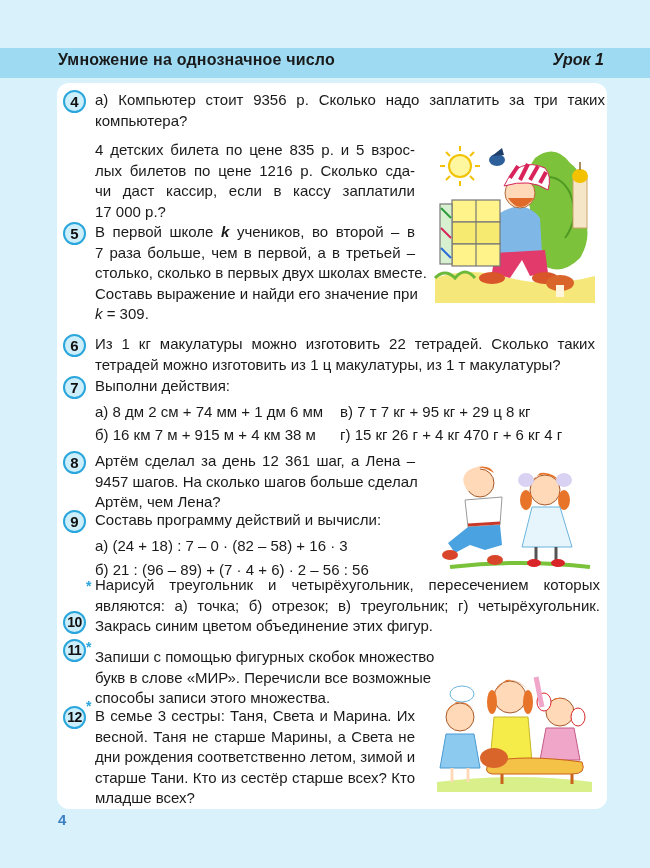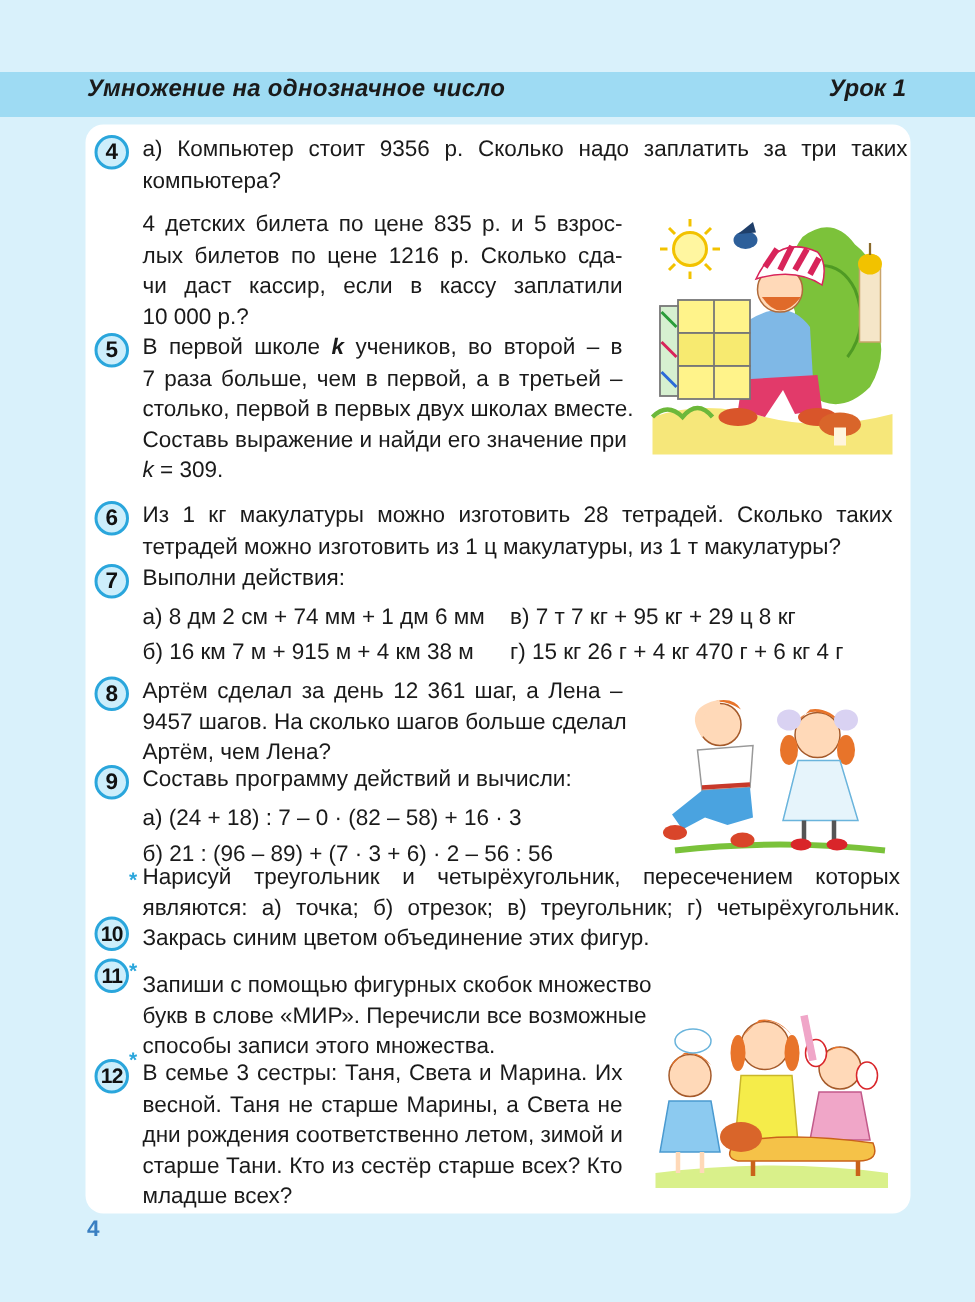--- a/index.html
+++ b/index.html
@@ -9,21 +9,21 @@
       font-family: "Liberation Sans", "DejaVu Sans", sans-serif;
       color: #1a1a1a;
       position: relative;
     }
     .header-band {
       position: absolute; left: 0; top: 48px; width: 650px; height: 30px;
       background: #9edbf3;
     }
     .header-title {
       position: absolute; left: 58px; top: 51px;
-      font-style: italic; font-weight: bold; font-size: 16px; color: #1a1a1a;
+      font-weight: bold; font-size: 16px; color: #1a1a1a;
       letter-spacing: 0.2px;
     }
     .header-lesson {
       position: absolute; right: 46px; top: 51px;
       font-style: italic; font-weight: bold; font-size: 16px; color: #1a1a1a;
     }
     .card {
       position: absolute; left: 57px; top: 83px; width: 550px; height: 726px;
       background: #ffffff; border-radius: 12px;
     }
@@ -61,39 +61,39 @@
 <div class="task">
   <div class="num" style="left:63px;top:90px;">4</div>
   <div class="txt" style="left:95px;top:90px;width:510px;">
     <span class="justify-line">а) Компьютер стоит 9356 р. Сколько надо заплатить за три таких</span>
     <span class="line">компьютера?</span>
   </div>
   <div class="txt" style="left:95px;top:140px;width:320px;">
     <span class="justify-line">4 детских билета по цене 835 р. и 5 взрос-</span>
     <span class="justify-line">лых билетов по цене 1216 р. Сколько сда-</span>
     <span class="justify-line">чи даст кассир, если в кассу заплатили</span>
-    <span class="line">10 000 р.?</span>
+    <span class="line">17 000 р.?</span>
   </div>
 </div>
 
 <div class="task">
   <div class="num" style="left:63px;top:222px;">5</div>
   <div class="txt" style="left:95px;top:222px;width:320px;">
     <span class="justify-line"><span>В первой школе</span> <span class="ital">k</span> <span>учеников, во второй – в</span></span>
     <span class="justify-line">7 раза больше, чем в первой, а в третьей –</span>
-    <span class="justify-line">столько, первой в первых двух школах вместе.</span>
+    <span class="justify-line">столько, сколько в первых двух школах вместе.</span>
     <span class="justify-line">Составь выражение и найди его значение при</span>
     <span class="line"><span style="font-style:italic;">k</span> <span>= 309.</span></span>
   </div>
 </div>
 
 <div class="task">
   <div class="num" style="left:63px;top:334px;">6</div>
   <div class="txt" style="left:95px;top:334px;width:500px;">
-    <span class="justify-line">Из 1 кг макулатуры можно изготовить 28 тетрадей. Сколько таких</span>
+    <span class="justify-line">Из 1 кг макулатуры можно изготовить 22 тетрадей. Сколько таких</span>
     <span class="line">тетрадей можно изготовить из 1 ц макулатуры, из 1 т макулатуры?</span>
   </div>
 </div>
 
 <div class="task">
   <div class="num" style="left:63px;top:376px;">7</div>
   <div class="txt" style="left:95px;top:376px;">
     <span class="line">Выполни действия:</span>
   </div>
   <div class="txt" style="left:95px;top:402px;">
@@ -121,21 +121,21 @@
 
 <div class="task">
   <div class="num" style="left:63px;top:510px;">9</div>
   <div class="txt" style="left:95px;top:510px;">
     <span class="line">Составь программу действий и вычисли:</span>
   </div>
   <div class="txt" style="left:95px;top:536px;">
     <span class="line">а) (24 + 18) : 7 – 0 · (82 – 58) + 16 · 3</span>
   </div>
   <div class="txt" style="left:95px;top:560px;">
-    <span class="line">б) 21 : (96 – 89) + (7 · 3 + 6) · 2 – 56 : 56</span>
+    <span class="line">б) 21 : (96 – 89) + (7 · 4 + 6) · 2 – 56 : 56</span>
   </div>
 </div>
 
 <div class="task">
   <div class="num two" style="left:63px;top:586px;margin-top:25px;">10</div>
   <div class="star" style="left:86px;top:579px;">*</div>
   <div class="txt" style="left:95px;top:575px;width:505px;">
     <span class="justify-line">Нарисуй треугольник и четырёхугольник, пересечением которых</span>
     <span class="justify-line">являются: а) точка; б) отрезок; в) треугольник; г) четырёхугольник.</span>
     <span class="line">Закрась синим цветом объединение этих фигур.</span>

